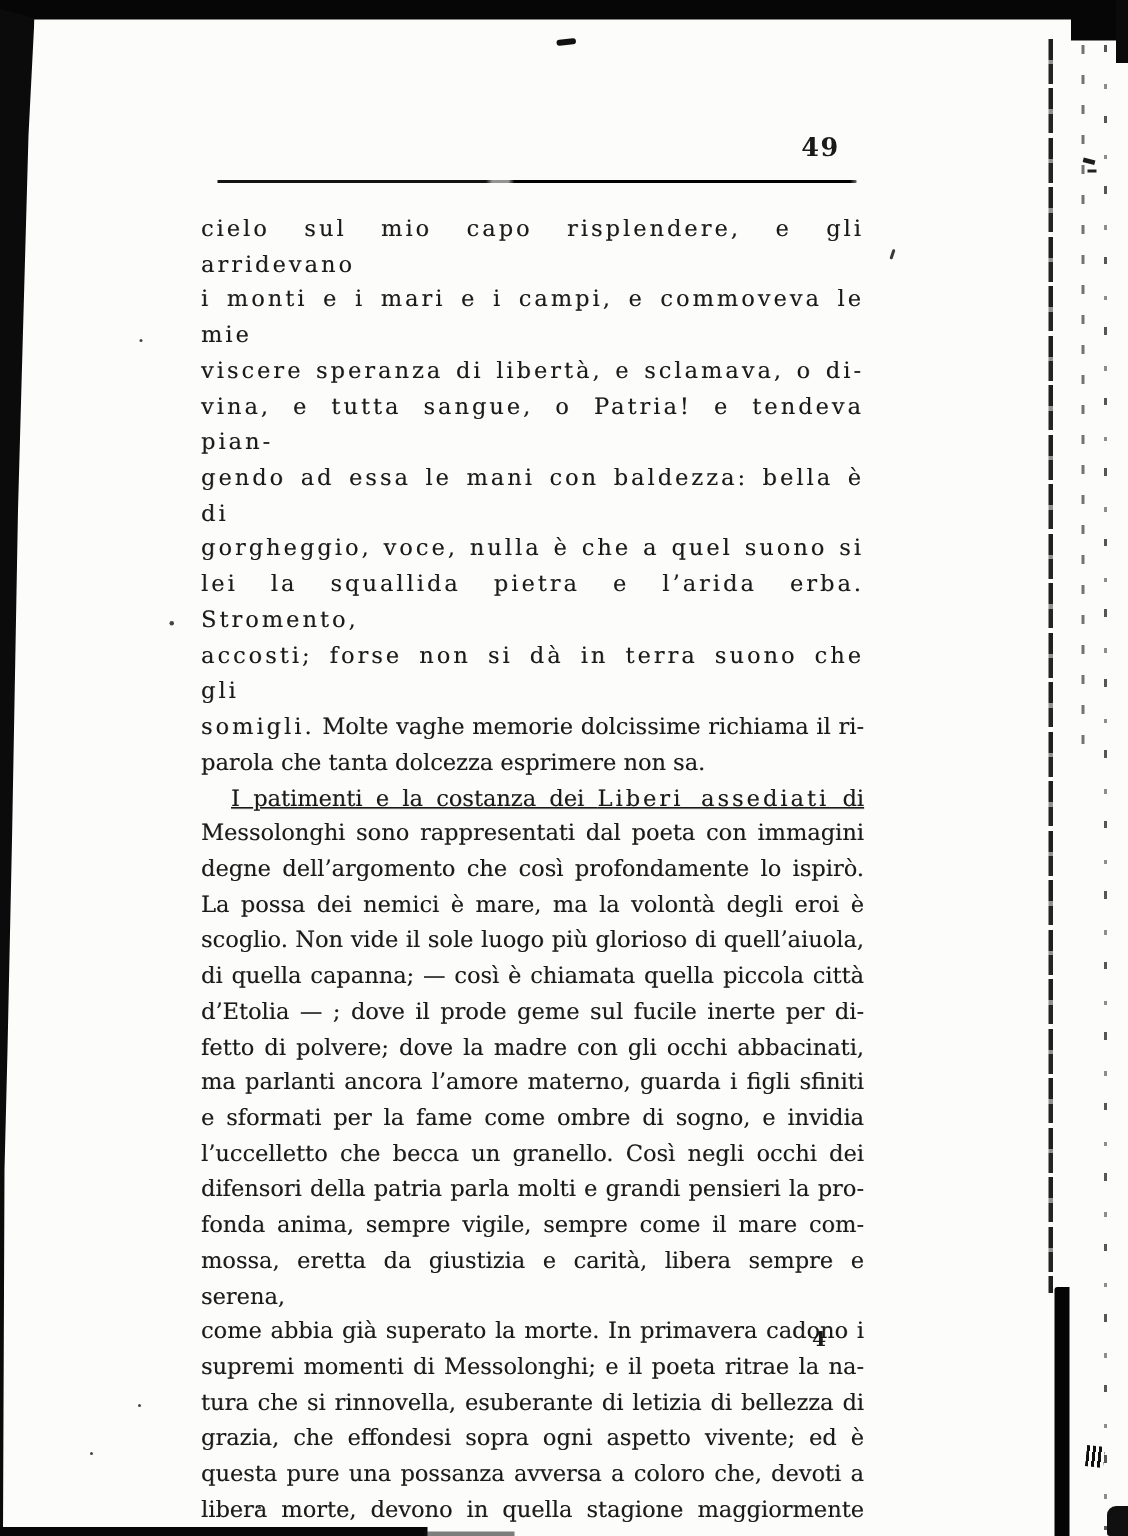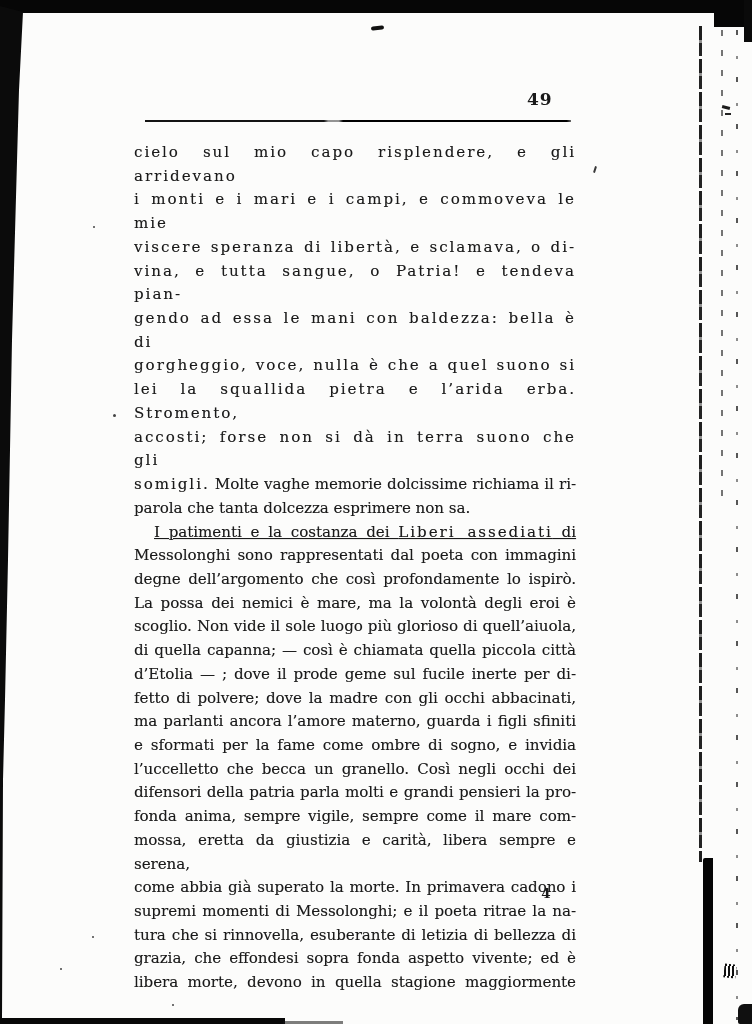--- a/index.html
+++ b/index.html
@@ -64,21 +64,21 @@
   .speck { position: absolute; background: #444; border-radius: 50%; }
   .s1 { left: 93px;  top: 226px; width: 2px; height: 2px; }
   .s2 { left: 113px; top: 414px; width: 3px; height: 3px; }
   .s3 { left: 60px;  top: 968px; width: 2px; height: 2px; }
   .s4 { left: 92px;  top: 936px; width: 2px; height: 2px; }
   .s5 { left: 172px; top: 1004px; width: 2px; height: 2px; }
 
   
   .pagenum-top {
     position: absolute; left: 527px; top: 89px; width: 40px;
-    font-size: 17px; font-weight: 700; letter-spacing: 1px; text-align: left;
+    font-size: 17px; font-weight: 700; letter-spacing: 1px; text-align: center;
   }
   .head-rule {
     position: absolute; left: 145px; top: 120px; width: 426px; height: 2px;
     background: linear-gradient(90deg,
       #141414 0 42%, rgba(20,20,20,.45) 43% 45.5%, #000 46.5% 99%, rgba(20,20,20,.6) 100%);
   }
   .textblock {
     position: absolute; left: 134px; top: 141px; width: 442px;
     font-size: 15px; line-height: 23.72px;
     text-shadow: 0.25px 0.25px 0 rgba(26,26,26,.4);
@@ -142,18 +142,19 @@
       <div class="line"><span>fetto di polvere; dove la madre con gli occhi abbacinati,</span></div>
       <div class="line"><span>ma parlanti ancora l’amore materno, guarda i figli sfiniti</span></div>
       <div class="line"><span>e sformati per la fame come ombre di sogno, e invidia</span></div>
       <div class="line"><span>l’uccelletto che becca un granello. Così negli occhi dei</span></div>
       <div class="line"><span>difensori della patria parla molti e grandi pensieri la pro-</span></div>
       <div class="line"><span>fonda anima, sempre vigile, sempre come il mare com-</span></div>
       <div class="line"><span>mossa, eretta da giustizia e carità, libera sempre e serena,</span></div>
       <div class="line"><span>come abbia già superato la morte. In primavera cadono i</span></div>
       <div class="line"><span>supremi momenti di Messolonghi; e il poeta ritrae la na-</span></div>
       <div class="line"><span>tura che si rinnovella, esuberante di letizia di bellezza di</span></div>
-      <div class="line"><span>grazia, che effondesi sopra fonda aspetto vivente; ed è</span></div>
+      <div class="line"><span>grazia, che effondesi sopra ogni aspetto vivente; ed è</span></div>
+      <div class="line"><span>questa pure una possanza avversa a coloro che, devoti a</span></div>
       <div class="line"><span>libera morte, devono in quella stagione maggiormente</span></div>
     </div>
   <div class="pagenum-bottom">4</div>
 
 </div>
 
 </body></html>

